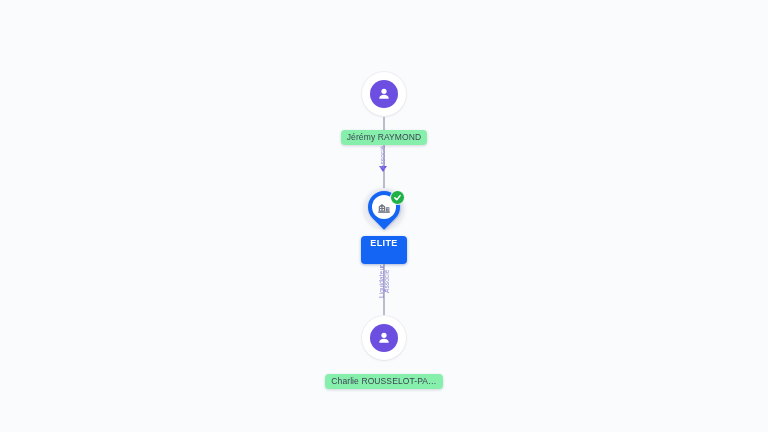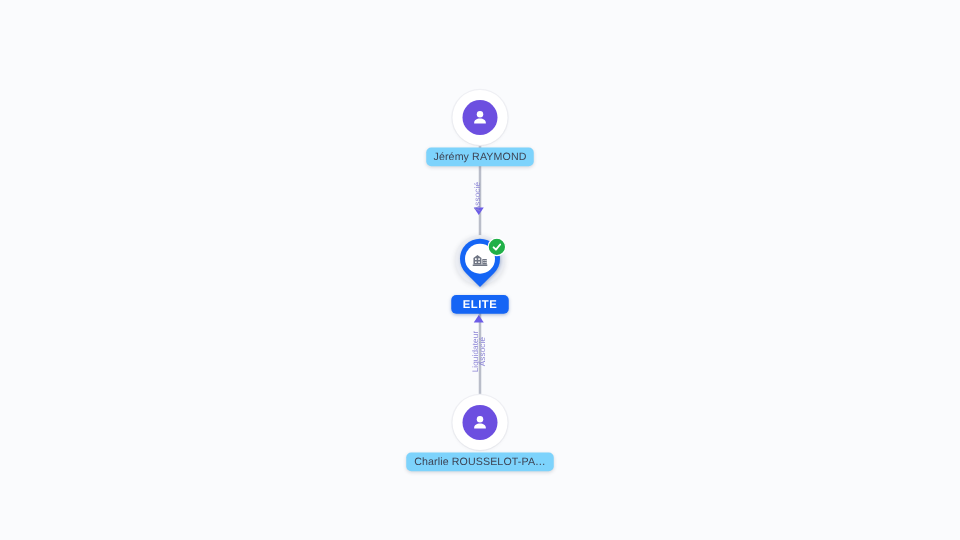--- a/index.html
+++ b/index.html
@@ -104,22 +104,22 @@
     height: 28px;
     border-radius: 50%;
     background: #6c4fe0;
     display: flex;
     align-items: center;
     justify-content: center;
   }
   .avatar svg { display: block; }
 
   .name-chip {
-    margin-top: 4px;
-    background: #7dd3fc;
+    margin-top: 16px;
+    background: #86efac;
     border-radius: 4px;
     padding: 2px 6px 3px 6px;
     font-size: 8.5px;
     color: #3d4354;
     white-space: nowrap;
     box-shadow: 0 1px 3px rgba(60,64,80,0.20);
     letter-spacing: 0.1px;
   }
 
   
@@ -185,21 +185,21 @@
     display: flex;
     align-items: center;
     justify-content: center;
   }
   .check-badge svg { display: block; }
 
   .company-chip {
     margin-top: -6px;
     background: #1565f5;
     border-radius: 4px;
-    padding: 2px 9px 3px 9px;
+    padding: 2px 9px 16px 9px;
     font-size: 9px;
     font-weight: bold;
     color: #ffffff;
     letter-spacing: 0.4px;
     white-space: nowrap;
     box-shadow: 0 1px 3px rgba(20,60,140,0.35);
     position: relative;
     z-index: 3;
   }
 </style>

